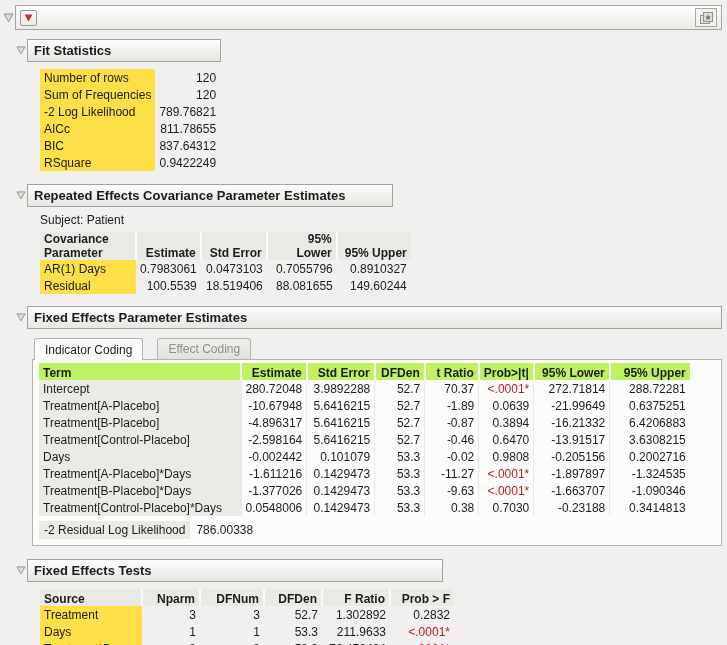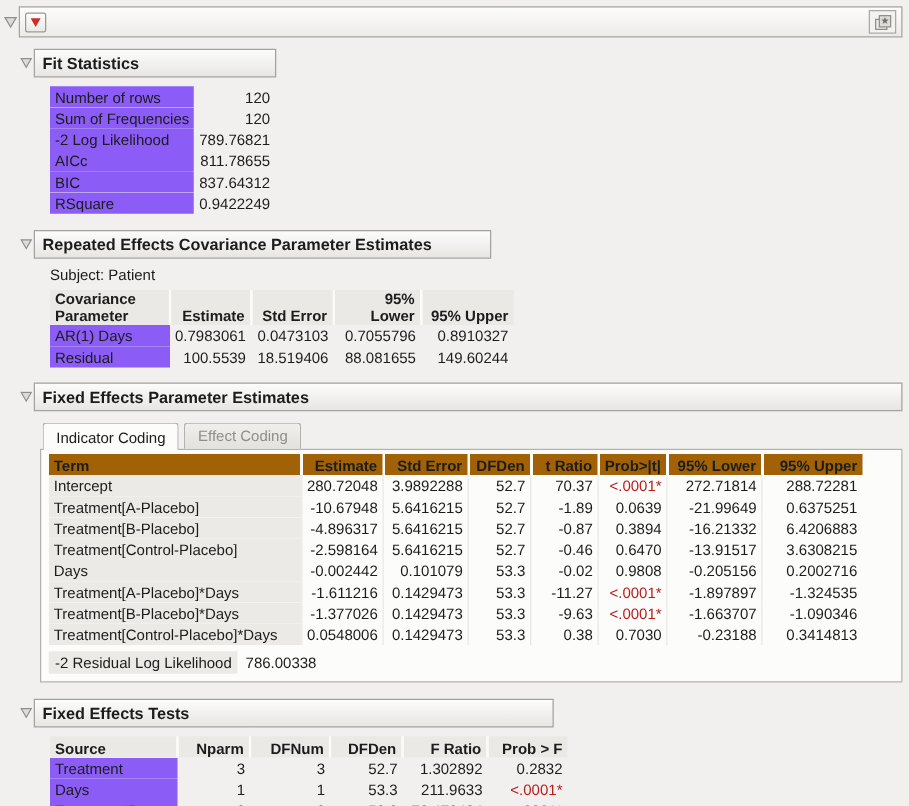--- a/index.html
+++ b/index.html
@@ -48,50 +48,50 @@
 
   .content { margin-left:38px; margin-top:7px; }
 
   
   table { border-collapse:collapse; table-layout:fixed; }
   td, th { height:17px; padding:0 4px; overflow:hidden; white-space:nowrap; }
   th { font-weight:bold; background:#eae9e6; text-align:right; vertical-align:bottom; white-space:pre-line; }
   th:first-child { text-align:left; }
   th + th { border-left:2px solid #fafaf8; }
   td { background:transparent; text-align:right; }
-  td:first-child { background:#8b5cf6; text-align:left; }
+  td:first-child { background:#fde047; text-align:left; }
   td.sig { color:#b91c1c; }
 
   #fit-table td:nth-child(1){ width:112px; }
   #fit-table td:nth-child(2){ width:64px; }
 
   #cov-table th:nth-child(1), #cov-table td:nth-child(1){ width:96px; }
   #cov-table th:nth-child(2), #cov-table td:nth-child(2){ width:64px; }
   #cov-table th:nth-child(3), #cov-table td:nth-child(3){ width:66px; }
   #cov-table th:nth-child(4), #cov-table td:nth-child(4){ width:70px; }
   #cov-table th:nth-child(5), #cov-table td:nth-child(5){ width:74px; }
 
   .subject-line { margin:6px 0 5px 0; }
 
   
   .tabs-wrap { margin-left:30px; margin-top:8px; }
   .tab-strip { display:flex; align-items:flex-end; height:22px; padding-left:2px; position:relative; z-index:2; }
   .tab {
     height:21px; display:flex; align-items:center; padding:0 10px;
     border:1px solid #b3b2af; border-bottom:none; border-radius:3px 3px 0 0;
-    margin-right:4px; cursor:pointer;
+    margin-right:14px; cursor:pointer;
   }
   .tab.active { background:#fcfcfb; height:22px; margin-bottom:-1px; }
   .tab.inactive { background:linear-gradient(#f0efec,#e2e1de); color:#8f8e8b; }
   .panel {
     border:1px solid #b3b2af; background:#fcfcfb; width:690px;
     padding:3px 2px 6px 6px; position:relative; z-index:1;
   }
 
-  #fx-table th { background:#a16207; }
+  #fx-table th { background:#bef264; }
   #fx-table th + th { border-left:2px solid #fcfcfb; }
   #fx-table td + td { border-left:1px solid #e9e8e5; }
   #fx-table td:first-child { background:#eceae7; }
   #fx-table th:nth-child(1), #fx-table td:nth-child(1){ width:202px; }
   #fx-table th:nth-child(2), #fx-table td:nth-child(2){ width:64px; }
   #fx-table th:nth-child(3), #fx-table td:nth-child(3){ width:68px; }
   #fx-table th:nth-child(4), #fx-table td:nth-child(4){ width:50px; }
   #fx-table th:nth-child(5), #fx-table td:nth-child(5){ width:54px; }
   #fx-table th:nth-child(6), #fx-table td:nth-child(6){ width:41px; }
   #fx-table th:nth-child(7), #fx-table td:nth-child(7){ width:76px; }

